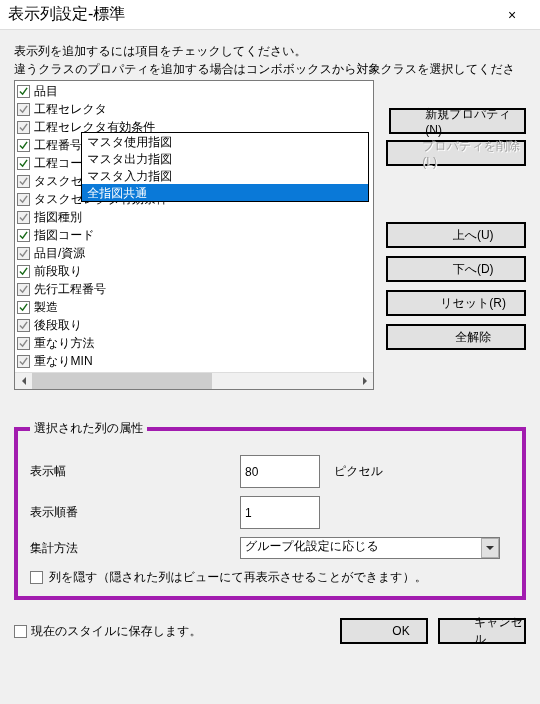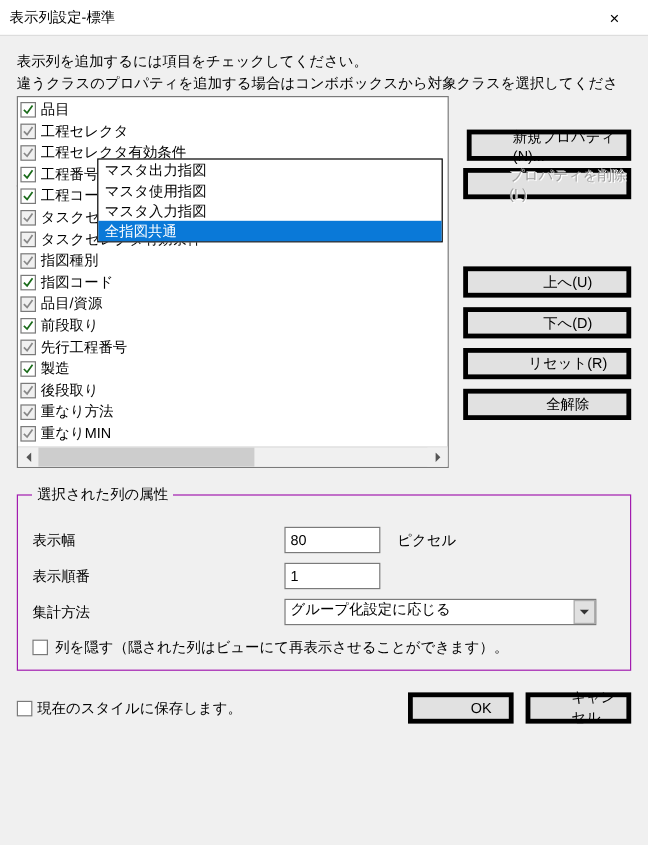--- a/index.html
+++ b/index.html
@@ -1,51 +1,51 @@
 <!DOCTYPE html>
 <html><head>
 <meta charset="utf-8">
 <style>
   * { box-sizing: border-box; font-family: "MS UI Gothic","Meiryo UI",sans-serif; font-size: 12px; }
   body { margin:0; background:#f0f0f0; width:540px; height:704px; overflow:hidden; }
   .titlebar { height:30px; background:#fff; display:flex; align-items:center; padding:0 8px; border-bottom:1px solid #ddd; }
-  .titlebar .title { flex:1; font-size:12px; }
+  .titlebar .title { flex:1; font-size:16px; }
   .titlebar .close { width:40px; text-align:center; font-size:14px; cursor:default; }
   .content { padding:10px 14px 0 14px; }
   .intro { margin:2px 0 12px 0; line-height:1.5; }
   .row { display:flex; align-items:center; margin-bottom:6px; position:relative; }
   .row-label { width:70px; }
   .combo-wrap { position:relative; width:288px; }
   .combo { width:288px; height:22px; border:1px solid #7a7a7a; background:#fff; display:flex; align-items:center; padding:0 4px; }
   .combo-btn { position:absolute; right:1px; top:1px; width:18px; height:20px; background:#e1e1e1; border:1px solid #adadad; display:flex; align-items:center; justify-content:center; }
   .combo-btn svg { width:8px; height:5px; }
   .dropdown { position:absolute; left:0; top:22px; width:288px; border:1px solid #000; background:#fff; z-index:10; }
   .dropdown .opt { padding:2px 5px; height:17px; line-height:15px; }
   .dropdown .opt.sel { background:#0a79d8; color:#fff; }
   .main-row { display:flex; align-items:flex-start; }
   .main-row .row-label { padding-top:2px; }
   .side-btns { margin-left:20px; width:142px; display:flex; flex-direction:column; gap:6px; }
-  .btn { height:26px; border:4px solid #000000; background:#e1e1e1; display:flex; align-items:center; justify-content:center; cursor:default;padding-left:34px; }
+  .btn { height:26px; border:2px solid #000000; background:#e1e1e1; display:flex; align-items:center; justify-content:center; cursor:default;padding-left:34px; }
   .btn.disabled { color:#a0a0a0; text-shadow:1px 1px #fff; }
   .side-btns .group2 { margin-top:50px; display:flex; flex-direction:column; gap:8px; }
   .listbox { width:360px; height:310px; border:1px solid #7a7a7a; background:#fff; overflow:hidden; position:relative; margin-top:6px; }
   .listbox-inner { padding:1px 2px;border-radius:18px; }
   .li { display:flex; align-items:center; height:18px; }
   .cb { width:13px; height:13px; border:1px solid #7a7a7a; margin-right:4px; display:flex; align-items:center; justify-content:center; background:#fff; }
   .cb.dim { background:#f0f0f0; }
   .cb svg { width:9px; height:9px; }
   .scrollbar-h { position:absolute; left:0; bottom:0; right:0; height:17px; background:#f0f0f0; display:flex; align-items:center; border-top:1px solid #ddd; }
   .sb-btn { width:17px; height:17px; background:#f0f0f0; display:flex; align-items:center; justify-content:center; }
   .sb-track { flex:1; height:17px; position:relative; }
   .sb-thumb { position:absolute; left:0; top:0; width:180px; height:16px; background:#cdcdcd; }
-  fieldset { border:1px solid #a21caf; margin:14px 0 8px 0; padding:10px 12px; }
+  fieldset { border:4px solid #a21caf; margin:30px 0 8px 0; padding:10px 12px; }
   legend { padding:0 4px; }
   .prop-row { display:flex; align-items:center; margin:8px 0; }
   .prop-label { width:80px; }
-  .prop-input { width:80px; height:22px; border:1px solid #7a7a7a; background:#fff; padding:0 4px; margin-left:130px; }
+  .prop-input { width:80px; height:33px; border:1px solid #7a7a7a; background:#fff; padding:0 4px; margin-left:130px; }
   .prop-unit { margin-left:14px; }
   .prop-select { width:260px; height:22px; border:1px solid #7a7a7a; background:#fff; padding:0 4px; margin-left:130px; position:relative; }
   .prop-select .combo-btn { top:0; right:0; height:20px; }
   .cb-row { display:flex; align-items:center; margin-top:10px; }
   .cb-row .cb { margin-right:6px; }
   .bottom { display:flex; align-items:center; padding:10px 14px; }
   .bottom .spacer { flex:1; }
   .bottom .btn { width:88px; margin-left:10px; }
   .check-mark { stroke:#1a6b1a; stroke-width:1.6; fill:none; }
   .check-mark.dim { stroke:#888; }
@@ -69,22 +69,22 @@
     <div class="combo-wrap">
       <div class="combo">
         <span>全指図共通</span>
         <div class="combo-btn">
           <svg viewBox="0 0 8 5">
               <path d="M0 0 L4 4 L8 0" fill="#333"></path>
             </svg>
         </div>
       </div>
       <div class="dropdown" id="class-dropdown">
+          <div class="opt">マスタ使用指図</div>
           <div class="opt">マスタ出力指図</div>
-          <div class="opt">マスタ使用指図</div>
           <div class="opt">マスタ入力指図</div>
           <div class="opt sel">全指図共通</div>
         </div>
     </div>
     <div class="side-btns" style="margin-left:20px;">
       <div class="btn">新規プロパティ(N)...</div>
     </div>
   </div>
 
   <div class="main-row">

